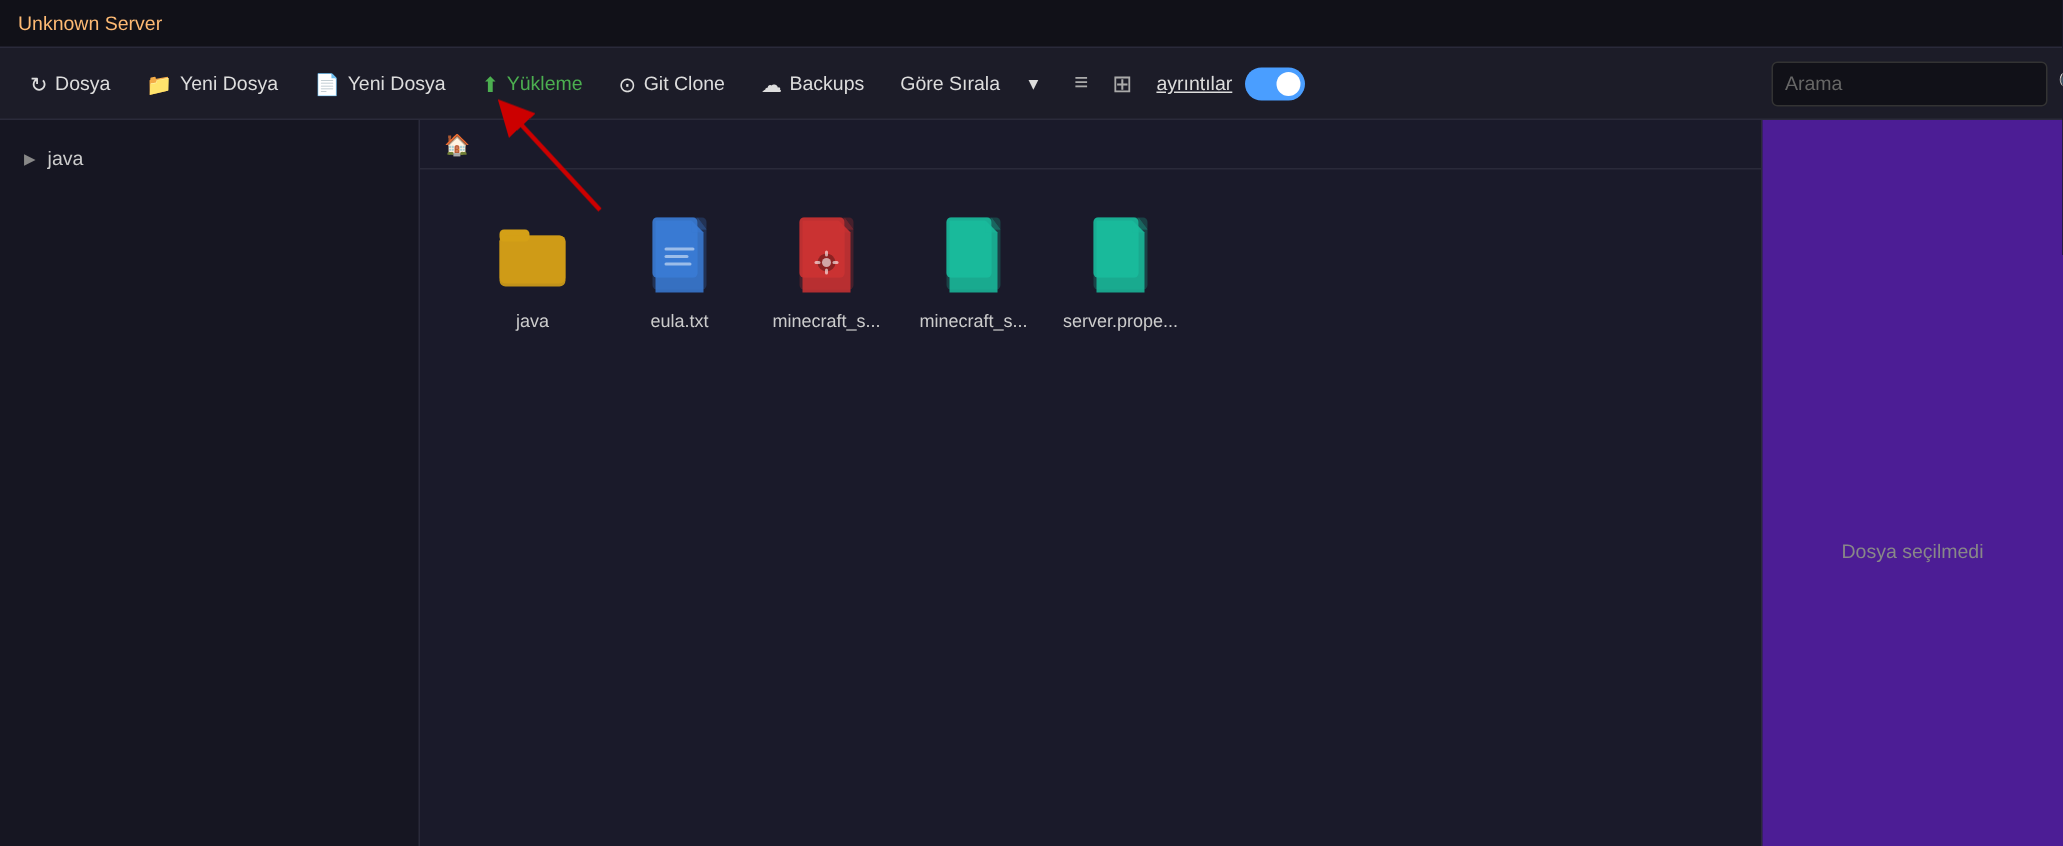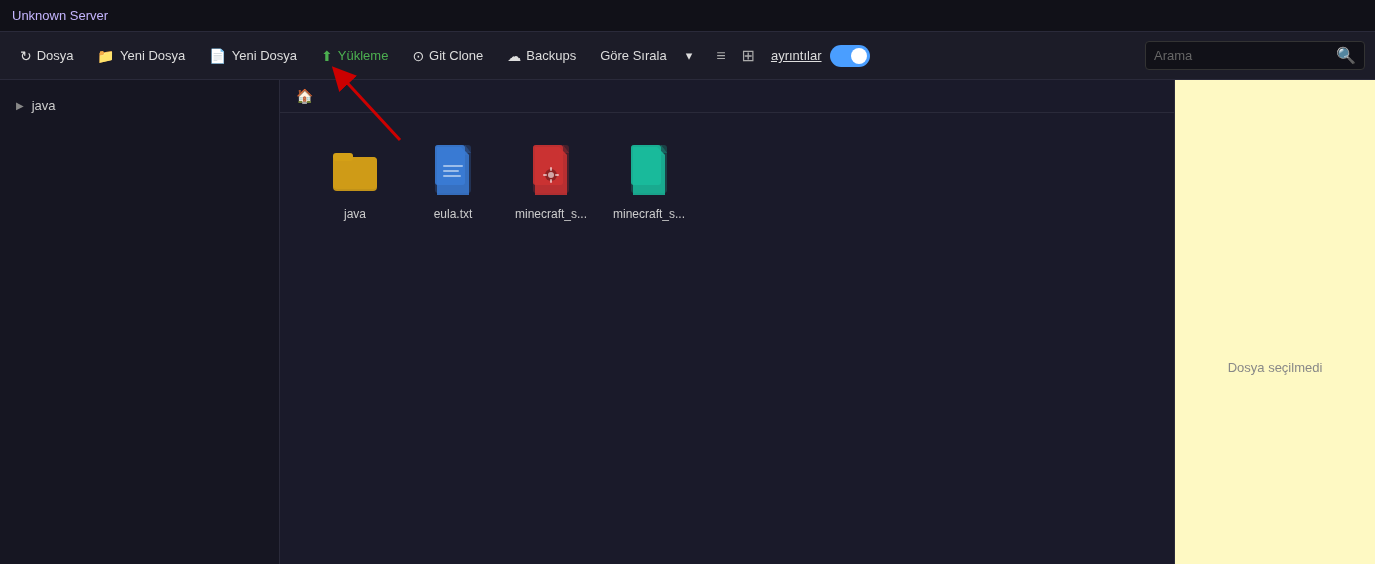--- a/index.html
+++ b/index.html
@@ -16,21 +16,21 @@
     .title-bar {
       background: #111118;
       height: 32px;
       display: flex;
       align-items: center;
       padding: 0 12px;
       border-bottom: 1px solid #2a2a3a;
     }
     .title-bar-text {
       font-size: 13px;
-      color: #c4b5fd;
+      color: #fdba74;
     }
 
     
     .toolbar {
       background: #1c1c28;
       height: 48px;
       display: flex;
       align-items: center;
       padding: 0 10px;
       gap: 4px;
@@ -118,21 +118,21 @@
     .spacer { flex: 1; }
 
     .search-wrapper {
       display: flex;
       align-items: center;
       background: #111118;
       border: 1px solid #333;
       border-radius: 4px;
       padding: 4px 8px;
       gap: 6px;
-      width: 220px;
+      width: 184px;
     }
     .search-input {
       background: transparent;
       border: none;
       outline: none;
       color: #ccc;
       font-size: 13px;
       width: 180px;
     }
     .search-input::placeholder { color: #666; }
@@ -217,21 +217,21 @@
       word-break: break-all;
       max-width: 80px;
     }
 
     
     .file-icon svg { width: 48px; height: 56px; }
 
     
     .right-panel {
       width: 200px;
-      background: #fef9c3;
+      background: #4c1d95;
       display: flex;
       align-items: flex-start;
       justify-content: center;
       padding: 20px 10px;
     }
     .no-file-text {
       font-size: 13px;
       color: #888;
       margin-top: 260px;
     }
@@ -376,20 +376,36 @@
     <rect x="6" y="2" width="30" height="40" rx="3" fill="#1abc9c" opacity="0.3"></rect>
     <rect x="6" y="2" width="36" height="48" rx="3" fill="#1abc9c" opacity="0.25"></rect>
 
     <path d="M8,4 L32,4 L40,12 L40,52 L8,52 Z" fill="#1abc9c" opacity="0.85"></path>
     <path d="M32,4 L32,12 L40,12" fill="#1abc9c" opacity="0.4"></path>
 
   </svg>
           </div>
     <span class="file-name">minecraft_s...</span>
   </div>
+        <div class="file-item">
+    <div class="file-icon">
+            <svg viewBox="0 0 48 56" xmlns="http://www.w3.org/2000/svg">
+    <rect x="6" y="2" width="30" height="40" rx="3" fill="#1abc9c" opacity="0.85"></rect>
+    <polygon points="36,2 42,10 36,10" fill="#1abc9c" opacity="0.5"></polygon>
+    <polygon points="36,2 42,10 36,10" fill="#1a1a2a" opacity="0.4"></polygon>
+    <rect x="6" y="2" width="30" height="40" rx="3" fill="#1abc9c" opacity="0.3"></rect>
+    <rect x="6" y="2" width="36" height="48" rx="3" fill="#1abc9c" opacity="0.25"></rect>
+
+    <path d="M8,4 L32,4 L40,12 L40,52 L8,52 Z" fill="#1abc9c" opacity="0.85"></path>
+    <path d="M32,4 L32,12 L40,12" fill="#1abc9c" opacity="0.4"></path>
+
+  </svg>
+          </div>
+    <span class="file-name">server.prope...</span>
+  </div>
       </div>
   </div>
 
   <div class="right-panel">
     <span class="no-file-text">Dosya seçilmedi</span>
   </div>
 </div>
 
 <svg style="position:fixed;top:55px;left:290px;pointer-events:none;z-index:999;" width="140" height="100">
   <defs>

